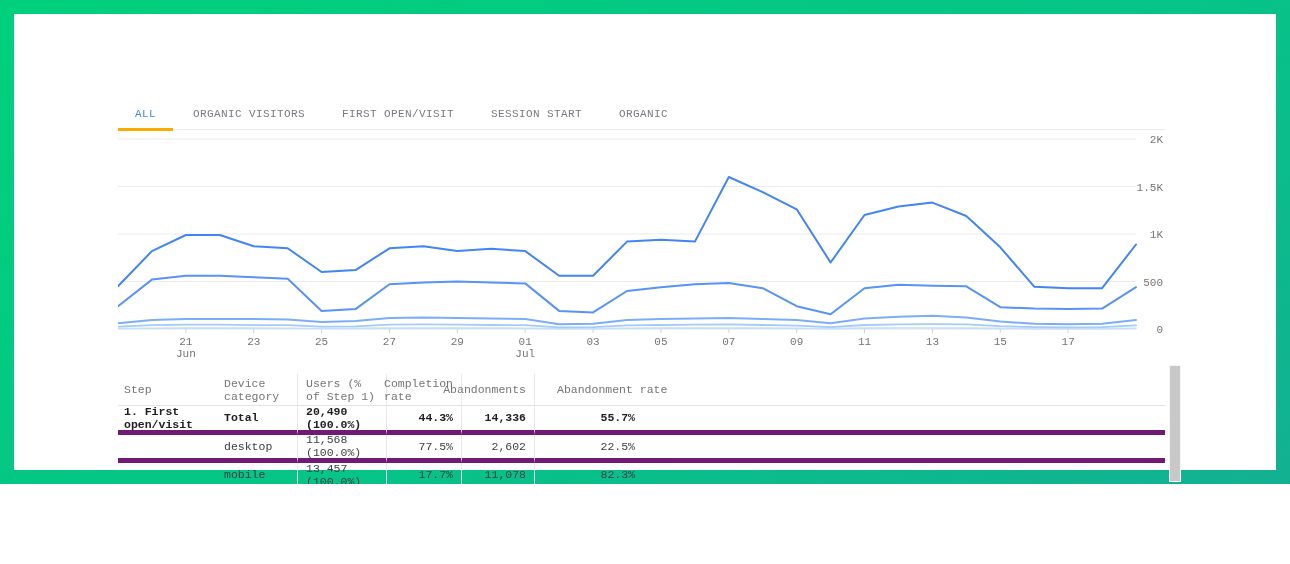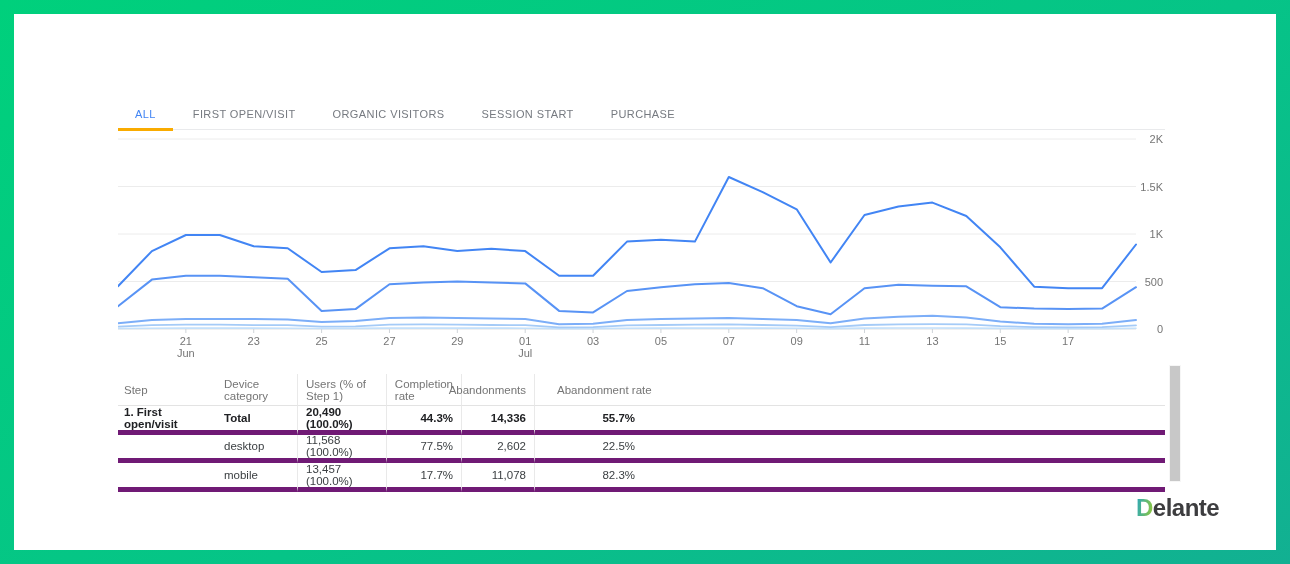--- a/index.html
+++ b/index.html
@@ -1,17 +1,17 @@
 <!DOCTYPE html>
 <html><head>
 <meta charset="utf-8">
 <style>
   html,body{margin:0;padding:0;background:#ffffff;}
   body{font-family:"Liberation Sans","DejaVu Sans",sans-serif;}
-  .stage{position:relative;width:1290px;height:564px;overflow:hidden;background:#ffffff;}
+  .stage{position:relative;width:1290px;height:484px;overflow:hidden;background:#ffffff;font-family:Liberation Mono, monospace;}
   .frame{position:absolute;inset:0;background:linear-gradient(150deg,#00d07c 0%,#06c487 55%,#12b092 100%);}
   .canvas{position:absolute;left:14px;top:14px;right:14px;bottom:14px;background:#ffffff;}
 
   
   .tabs{position:absolute;left:118px;top:99px;width:1047px;height:31px;
         display:flex;align-items:center;border-bottom:1px solid #e9eaec;box-sizing:border-box;}
   .tab{position:relative;height:31px;display:flex;align-items:center;justify-content:center;
        padding:0 17px;margin-right:3px;cursor:pointer;
        font-size:11px;font-weight:500;letter-spacing:.4px;color:#767a80;white-space:nowrap;}
   .tab.active{color:#4285f4;}
@@ -46,24 +46,24 @@
 </style>
 </head>
 <body>
 
 <div class="stage">
   <div class="frame"></div>
   <div class="canvas"></div>
 
   <nav class="tabs">
     <div class="tab active">ALL</div>
+    <div class="tab">ORGANIC VISITORS</div>
     <div class="tab">FIRST OPEN/VISIT</div>
-    <div class="tab">ORGANIC VISITORS</div>
     <div class="tab">SESSION START</div>
-    <div class="tab">PURCHASE</div>
+    <div class="tab">ORGANIC</div>
   </nav>
 
   <svg id="trend-chart" class="chart" width="1047" height="228">
       <line x1="0" y1="196" x2="1018" y2="196" stroke="#e0e0e0" stroke-width="1"></line>
       <text x="1045" y="200" text-anchor="end" font-size="11" fill="#757575">0</text>
       <line x1="0" y1="148.5" x2="1018" y2="148.5" stroke="#ececec" stroke-width="1"></line>
       <text x="1045" y="152.5" text-anchor="end" font-size="11" fill="#757575">500</text>
       <line x1="0" y1="101" x2="1018" y2="101" stroke="#ececec" stroke-width="1"></line>
       <text x="1045" y="105" text-anchor="end" font-size="11" fill="#757575">1K</text>
       <line x1="0" y1="53.5" x2="1018" y2="53.5" stroke="#ececec" stroke-width="1"></line>

